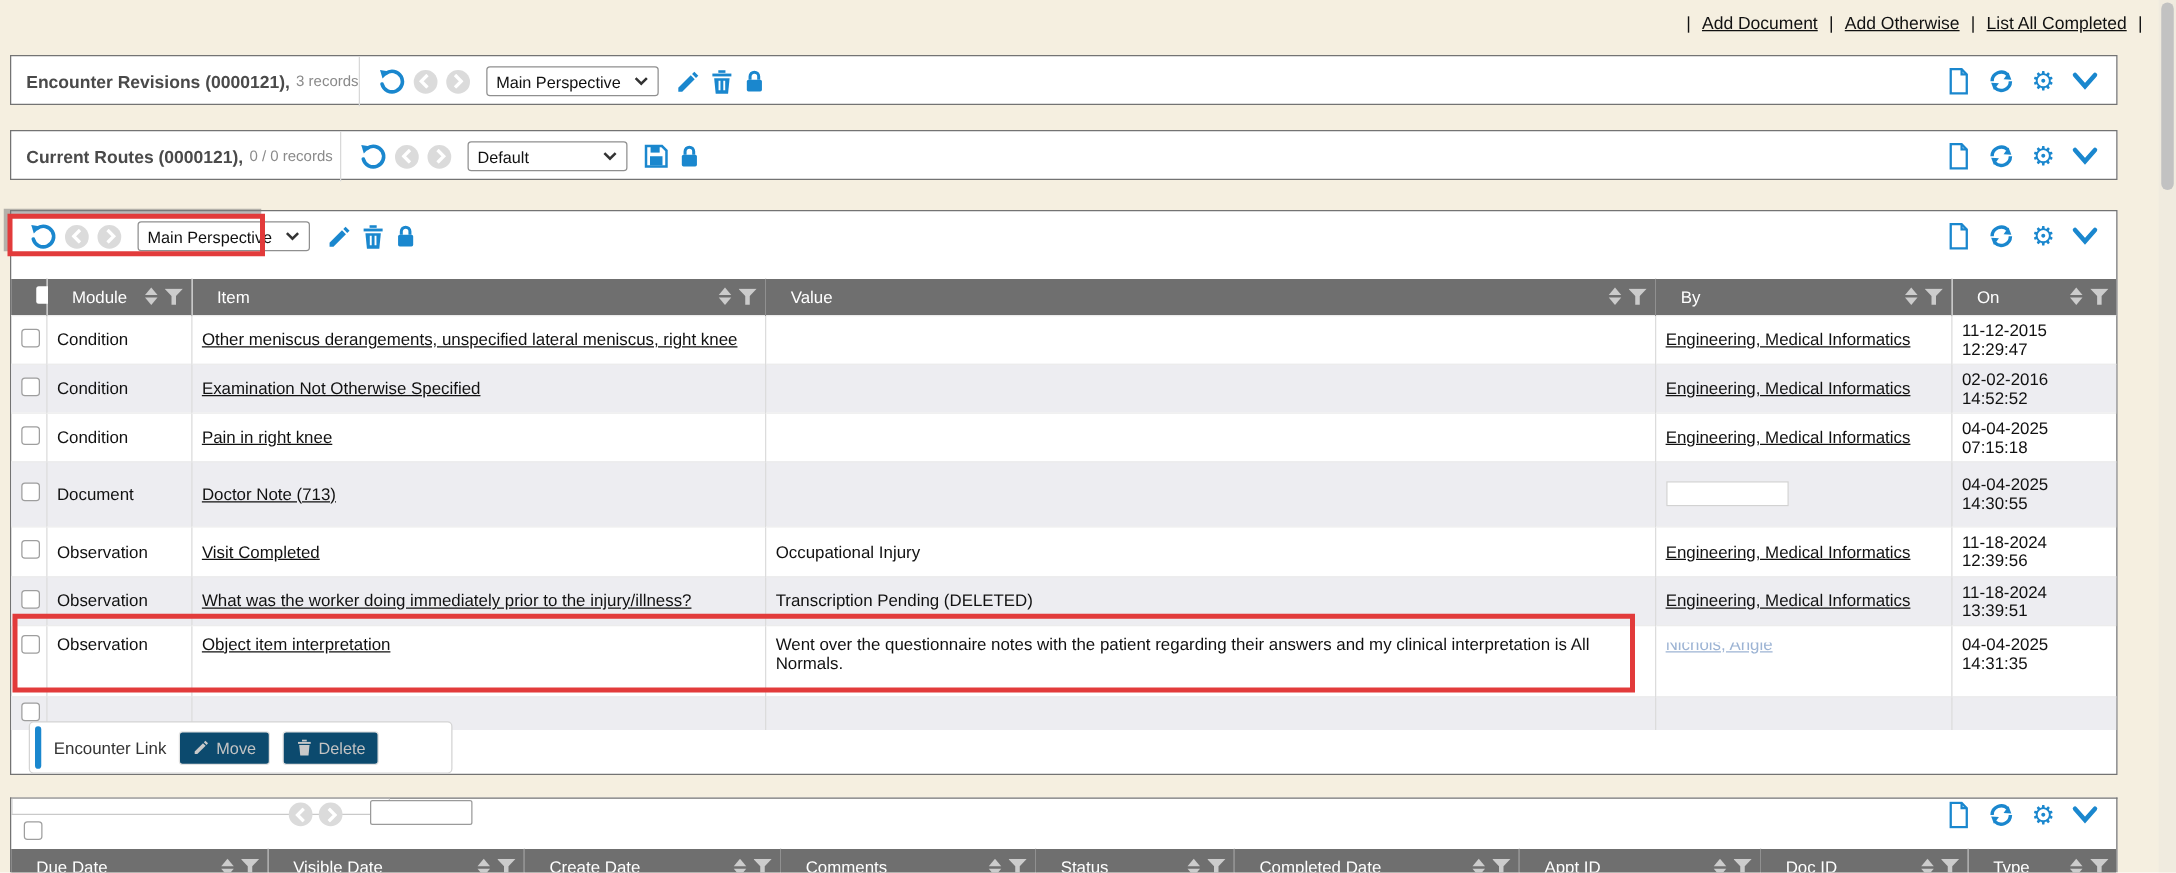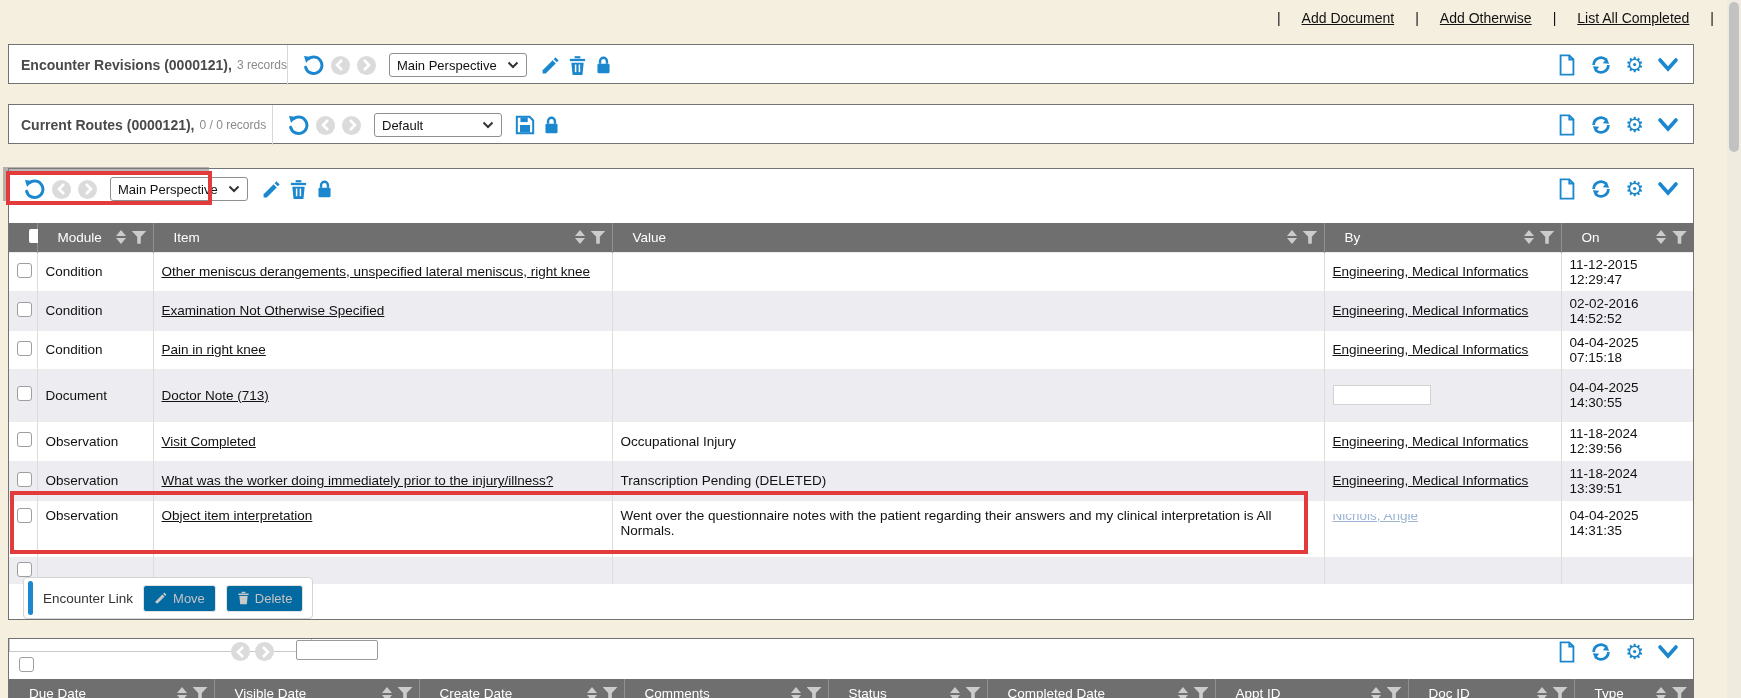--- a/index.html
+++ b/index.html
@@ -1,21 +1,21 @@
 <!DOCTYPE html>
 <html><head>
 <meta charset="utf-8">
 <style>
   * { box-sizing: border-box; margin: 0; padding: 0; }
   html,body { width:1741px; height:698px; overflow:hidden; }
   body { background:#f5efe0; font-family:"Liberation Sans", sans-serif; position:relative; color:#111; }
 
   
   .toplinks { position:absolute; top:10px; right:24px; font-size:14px; color:#111; }
-  .toplinks a { color:#111; text-decoration:underline; cursor:pointer; margin:0 18px; }
+  .toplinks a { color:#111; text-decoration:underline; cursor:pointer; margin:0 6px; }
   .toplinks .sep { text-decoration:none; margin:0 3px; }
 
   
   .panel { position:absolute; left:8px; width:1686px; background:#fff; border:1px solid #737373; }
   .phead { display:flex; align-items:center; height:40px; position:relative; }
   .ptitle { flex:0 0 264px; height:100%; display:flex; align-items:center; padding-left:12px; border-right:1px solid #d8d8d8; white-space:nowrap; overflow:visible; }
   .ptitle b { font-size:14px; color:#4a4a4a; font-weight:bold; }
   .ptitle .recs { font-size:12px; color:#8a8a8a; margin-left:5px; }
   .ctrl { display:flex; align-items:center; gap:7px; margin-left:14px; }
   .circle { width:19px; height:19px; border-radius:50%; background:#dbdbdb; display:flex; align-items:center; justify-content:center; }
@@ -39,24 +39,24 @@
   .tri-dn { width:0; height:0; border-left:5px solid transparent; border-right:5px solid transparent; border-top:6px solid #cccccc; }
   .funnel { width:15px; height:13px; background:#cccccc; clip-path:polygon(0 0,100% 0,62% 46%,62% 100%,38% 100%,38% 46%); }
   .cb { display:inline-block; width:15px; height:15px; border:1.5px solid #9e9e9e; border-radius:3px; background:#fff; }
   .hcb { display:inline-block; width:14px; height:14px; background:#fff; border-radius:2px; }
   .itemlink, .bylink { color:#111; text-decoration:underline; cursor:pointer; }
   .byobscured { position:relative; display:inline-block; color:#9db4d4; text-decoration:underline; }
   .byobscured::after { content:""; position:absolute; left:-2px; right:-4px; top:-3px; height:9px; background:#fff; }
   .byinput { width:98px; height:20px; border:1px solid #d2d2d2; background:#fff; }
 
   
-  .elbox { position:absolute; left:14px; top:408px; width:290px; height:42px; background:#fff; border:1px solid #d4d4d4; border-radius:4px; display:flex; align-items:center; gap:10px; padding:0 8px 0 4px; }
+  .elbox { position:absolute; left:14px; top:408px; width:339px; height:42px; background:#fff; border:1px solid #d4d4d4; border-radius:4px; display:flex; align-items:center; gap:10px; padding:0 8px 0 4px; }
   .elbar { width:5px; height:34px; border-radius:3px; background:#1a87ce; }
   .ellabel { font-size:13.5px; color:#333; white-space:nowrap; }
-  .elbtn { height:27px; padding:0 10px; background:#0369a1; border:1px solid #e2e2e2; border-radius:3px; color:#c3c3c3; font-size:13px; display:flex; align-items:center; gap:5px; white-space:nowrap; }
+  .elbtn { height:27px; padding:0 10px; background:#0c4a6e; border:1px solid #e2e2e2; border-radius:3px; color:#c3c3c3; font-size:13px; display:flex; align-items:center; gap:5px; white-space:nowrap; }
 
   
   .redbox { position:absolute; border:4px solid #e23b3b; background:transparent; }
   .red1 { left:6px; top:171px; width:206px; height:34px; box-shadow:-3px -4px 0 0 rgba(125,125,125,0.55); }
   .red2 { left:10px; top:491px; width:1298px; height:63px; }
 
   
   .clipbox { position:absolute; left:0; top:0; width:303px; height:13px; background:#fff; border:1px solid #c9c9c9; border-top:none; }
   .b-ctrl { position:absolute; left:222px; top:3px; display:flex; gap:5px; align-items:center; }
   .b-select { position:absolute; left:287px; top:1px; width:82px; height:20px; border:1px solid #9a9a9a; background:#fff; border-radius:2px; }

